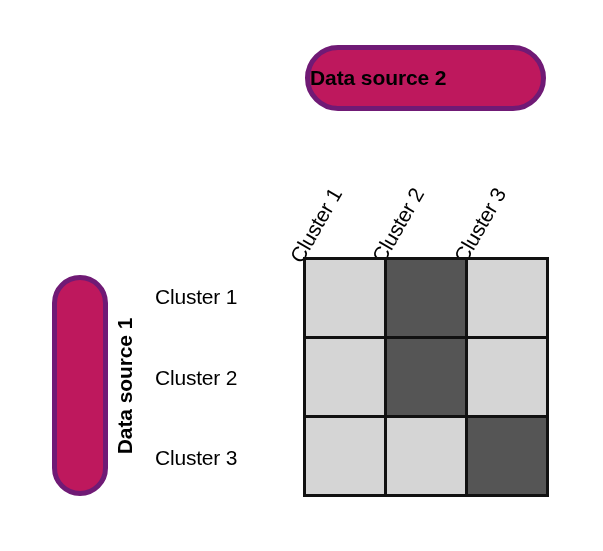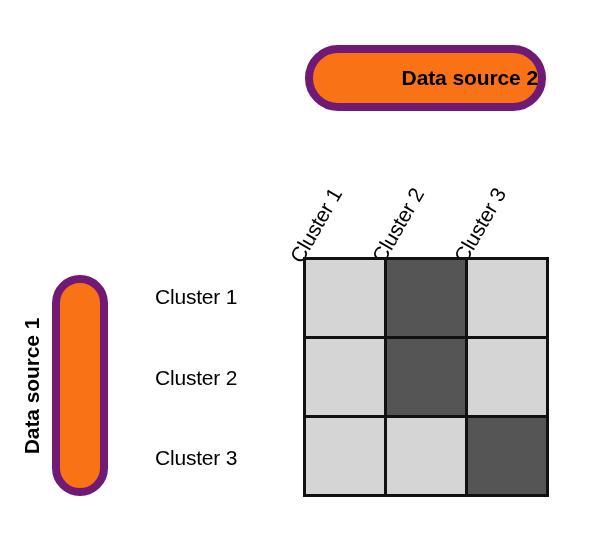--- a/index.html
+++ b/index.html
@@ -13,25 +13,25 @@
     position: relative;
     overflow: hidden;
     font-family: "Liberation Sans", sans-serif;
     -webkit-font-smoothing: antialiased;
   }
 
   
   .capsule {
     position: absolute;
     box-sizing: border-box;
-    background: #f97316;
-    border: 8px solid #701a75;
+    background: #be185d;
+    border: 5px solid #701a75;
     display: flex;
     align-items: center;
-    justify-content: flex-end;
+    justify-content: flex-start;
   }
 
   #capsule-top {
     left: 305px;
     top: 45px;
     width: 241px;
     height: 66px;
     border-radius: 33px;
   }
 

